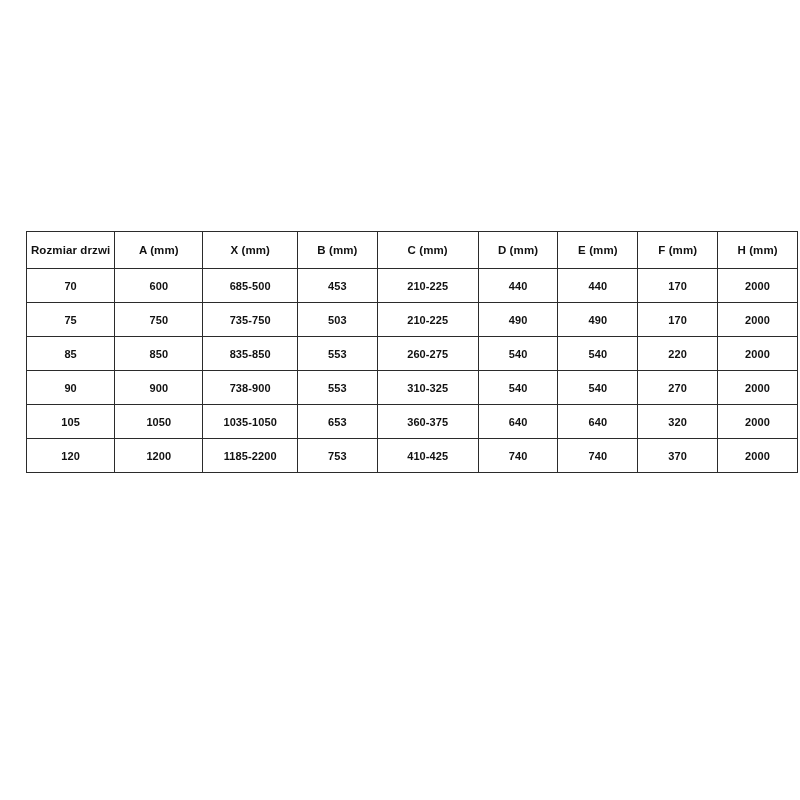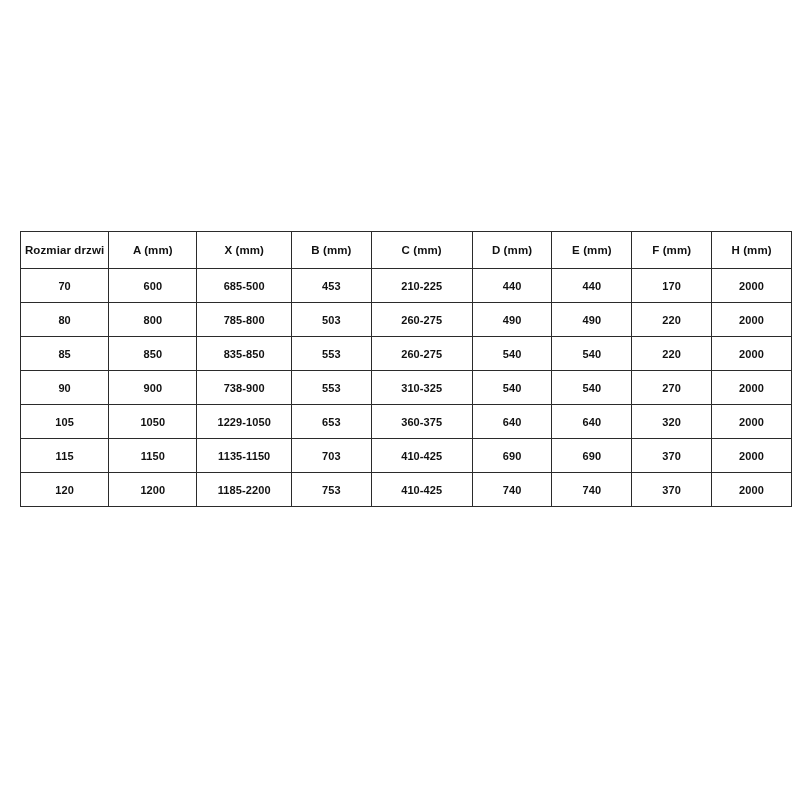--- a/index.html
+++ b/index.html
@@ -9,21 +9,21 @@
   }
   body {
     width: 800px;
     height: 800px;
     font-family: "Liberation Sans", sans-serif;
     color: #000000;
     position: relative;
   }
   .sheet {
     position: absolute;
-    left: 20px;
+    left: 26px;
     top: 231px;
     width: 640px;
   }
   table.spec-table {
     border-collapse: collapse;
     width: 772px;
     table-layout: fixed;
   }
   table.spec-table th,
   table.spec-table td {
@@ -86,28 +86,28 @@
         <td>600</td>
         <td>685-500</td>
         <td>453</td>
         <td>210-225</td>
         <td>440</td>
         <td>440</td>
         <td>170</td>
         <td>2000</td>
       </tr>
       <tr>
-        <td>80</td>
-        <td>800</td>
-        <td>785-800</td>
+        <td>75</td>
+        <td>750</td>
+        <td>735-750</td>
         <td>503</td>
-        <td>260-275</td>
+        <td>210-225</td>
         <td>490</td>
         <td>490</td>
-        <td>220</td>
+        <td>170</td>
         <td>2000</td>
       </tr>
       <tr>
         <td>85</td>
         <td>850</td>
         <td>835-850</td>
         <td>553</td>
         <td>260-275</td>
         <td>540</td>
         <td>540</td>
@@ -121,37 +121,26 @@
         <td>553</td>
         <td>310-325</td>
         <td>540</td>
         <td>540</td>
         <td>270</td>
         <td>2000</td>
       </tr>
       <tr>
         <td>105</td>
         <td>1050</td>
-        <td>1229-1050</td>
+        <td>1035-1050</td>
         <td>653</td>
         <td>360-375</td>
         <td>640</td>
         <td>640</td>
         <td>320</td>
-        <td>2000</td>
-      </tr>
-      <tr>
-        <td>115</td>
-        <td>1150</td>
-        <td>1135-1150</td>
-        <td>703</td>
-        <td>410-425</td>
-        <td>690</td>
-        <td>690</td>
-        <td>370</td>
         <td>2000</td>
       </tr>
       <tr>
         <td>120</td>
         <td>1200</td>
         <td>1185-2200</td>
         <td>753</td>
         <td>410-425</td>
         <td>740</td>
         <td>740</td>

